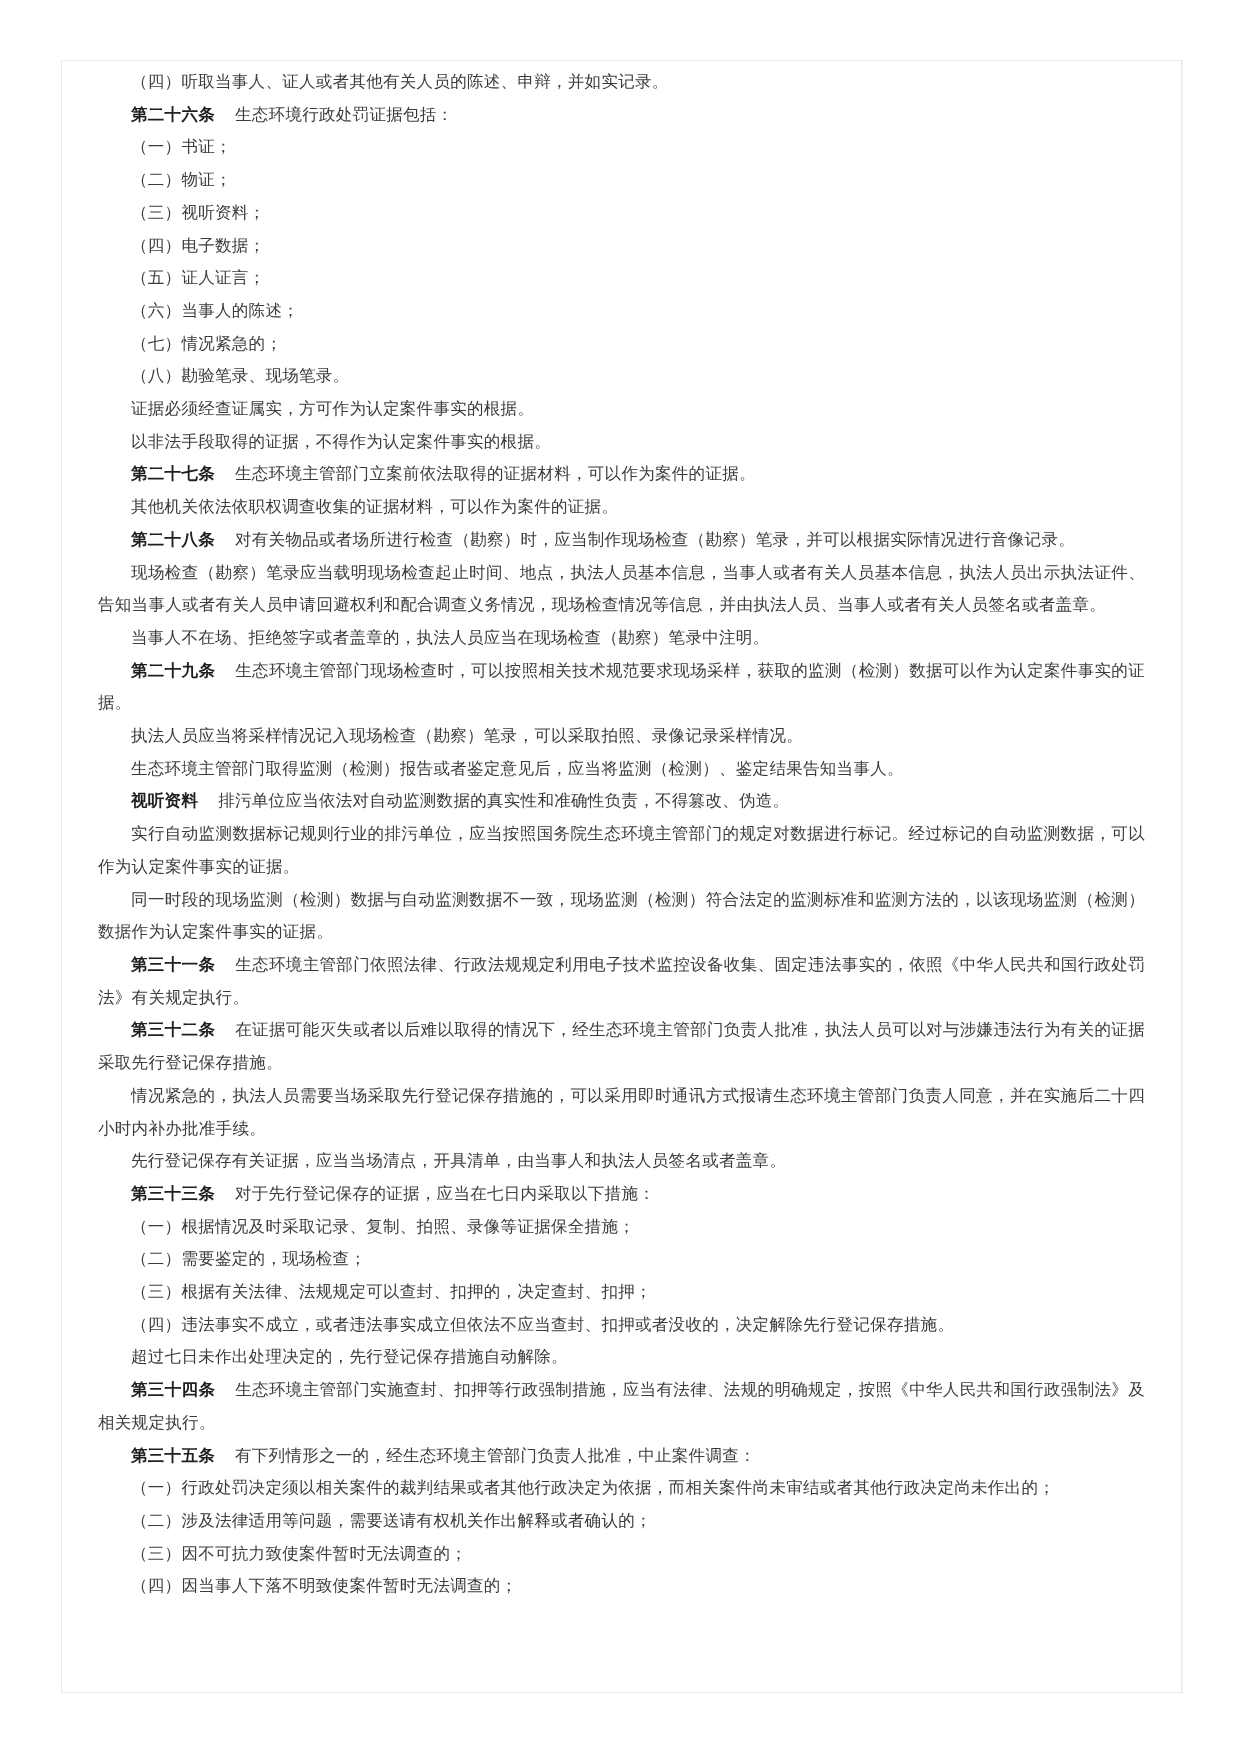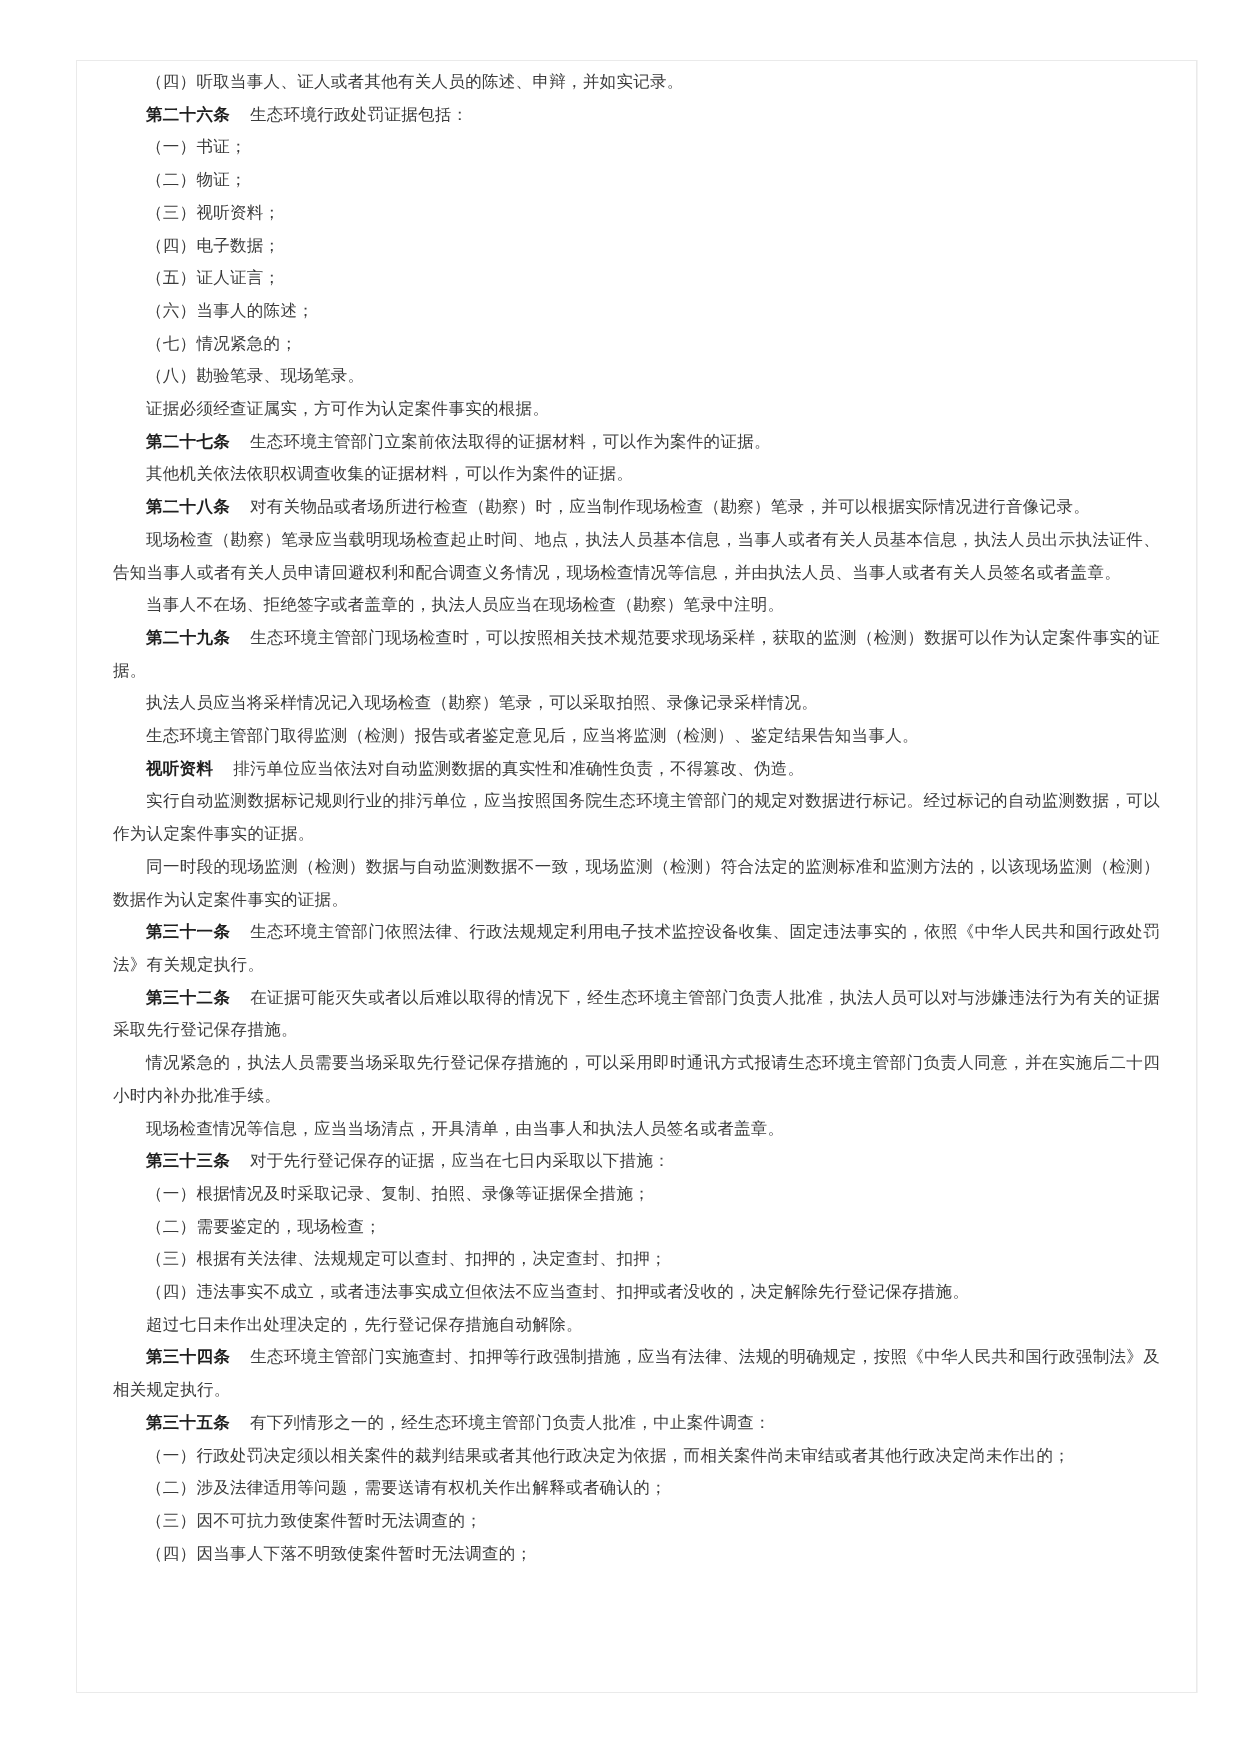--- a/index.html
+++ b/index.html
@@ -10,21 +10,21 @@
   }
   .viewport {
     position: relative;
     width: 1240px;
     height: 1754px;
     background: #ffffff;
     overflow: hidden;
   }
   .doc-card {
     position: absolute;
-    left: 76px;
+    left: 61px;
     top: 60px;
     width: 1121px;
     min-height: 1633px;
     background: #ffffff;
     border: 1px solid #eaeaea;
     box-shadow: 1px 0 0 #f3f3f3;
     padding: 4px 36px 30px 36px;
   }
   .doc-content p {
     font-size: 16.5px;
@@ -51,35 +51,36 @@
         <p><b class="article-no">第二十六条</b><span>生态环境行政处罚证据包括：</span></p>
         <p><span>（一）书证；</span></p>
         <p><span>（二）物证；</span></p>
         <p><span>（三）视听资料；</span></p>
         <p><span>（四）电子数据；</span></p>
         <p><span>（五）证人证言；</span></p>
         <p><span>（六）当事人的陈述；</span></p>
         <p><span>（七）情况紧急的；</span></p>
         <p><span>（八）勘验笔录、现场笔录。</span></p>
         <p><span>证据必须经查证属实，方可作为认定案件事实的根据。</span></p>
+        <p><span>以非法手段取得的证据，不得作为认定案件事实的根据。</span></p>
         <p><b class="article-no">第二十七条</b><span>生态环境主管部门立案前依法取得的证据材料，可以作为案件的证据。</span></p>
         <p><span>其他机关依法依职权调查收集的证据材料，可以作为案件的证据。</span></p>
         <p><b class="article-no">第二十八条</b><span>对有关物品或者场所进行检查（勘察）时，应当制作现场检查（勘察）笔录，并可以根据实际情况进行音像记录。</span></p>
         <p><span>现场检查（勘察）笔录应当载明现场检查起止时间、地点，执法人员基本信息，当事人或者有关人员基本信息，执法人员出示执法证件、告知当事人或者有关人员申请回避权利和配合调查义务情况，现场检查情况等信息，并由执法人员、当事人或者有关人员签名或者盖章。</span></p>
         <p><span>当事人不在场、拒绝签字或者盖章的，执法人员应当在现场检查（勘察）笔录中注明。</span></p>
         <p><b class="article-no">第二十九条</b><span>生态环境主管部门现场检查时，可以按照相关技术规范要求现场采样，获取的监测（检测）数据可以作为认定案件事实的证据。</span></p>
         <p><span>执法人员应当将采样情况记入现场检查（勘察）笔录，可以采取拍照、录像记录采样情况。</span></p>
         <p><span>生态环境主管部门取得监测（检测）报告或者鉴定意见后，应当将监测（检测）、鉴定结果告知当事人。</span></p>
         <p><b class="article-no">视听资料</b><span>排污单位应当依法对自动监测数据的真实性和准确性负责，不得篡改、伪造。</span></p>
         <p><span>实行自动监测数据标记规则行业的排污单位，应当按照国务院生态环境主管部门的规定对数据进行标记。经过标记的自动监测数据，可以作为认定案件事实的证据。</span></p>
         <p><span>同一时段的现场监测（检测）数据与自动监测数据不一致，现场监测（检测）符合法定的监测标准和监测方法的，以该现场监测（检测）数据作为认定案件事实的证据。</span></p>
         <p><b class="article-no">第三十一条</b><span>生态环境主管部门依照法律、行政法规规定利用电子技术监控设备收集、固定违法事实的，依照《中华人民共和国行政处罚法》有关规定执行。</span></p>
         <p><b class="article-no">第三十二条</b><span>在证据可能灭失或者以后难以取得的情况下，经生态环境主管部门负责人批准，执法人员可以对与涉嫌违法行为有关的证据采取先行登记保存措施。</span></p>
         <p><span>情况紧急的，执法人员需要当场采取先行登记保存措施的，可以采用即时通讯方式报请生态环境主管部门负责人同意，并在实施后二十四小时内补办批准手续。</span></p>
-        <p><span>现场检查情况等信息，应当当场清点，开具清单，由当事人和执法人员签名或者盖章。</span></p>
+        <p><span>先行登记保存有关证据，应当当场清点，开具清单，由当事人和执法人员签名或者盖章。</span></p>
         <p><b class="article-no">第三十三条</b><span>对于先行登记保存的证据，应当在七日内采取以下措施：</span></p>
         <p><span>（一）根据情况及时采取记录、复制、拍照、录像等证据保全措施；</span></p>
         <p><span>（二）需要鉴定的，现场检查；</span></p>
         <p><span>（三）根据有关法律、法规规定可以查封、扣押的，决定查封、扣押；</span></p>
         <p><span>（四）违法事实不成立，或者违法事实成立但依法不应当查封、扣押或者没收的，决定解除先行登记保存措施。</span></p>
         <p><span>超过七日未作出处理决定的，先行登记保存措施自动解除。</span></p>
         <p><b class="article-no">第三十四条</b><span>生态环境主管部门实施查封、扣押等行政强制措施，应当有法律、法规的明确规定，按照《中华人民共和国行政强制法》及相关规定执行。</span></p>
         <p><b class="article-no">第三十五条</b><span>有下列情形之一的，经生态环境主管部门负责人批准，中止案件调查：</span></p>
         <p><span>（一）行政处罚决定须以相关案件的裁判结果或者其他行政决定为依据，而相关案件尚未审结或者其他行政决定尚未作出的；</span></p>
         <p><span>（二）涉及法律适用等问题，需要送请有权机关作出解释或者确认的；</span></p>

